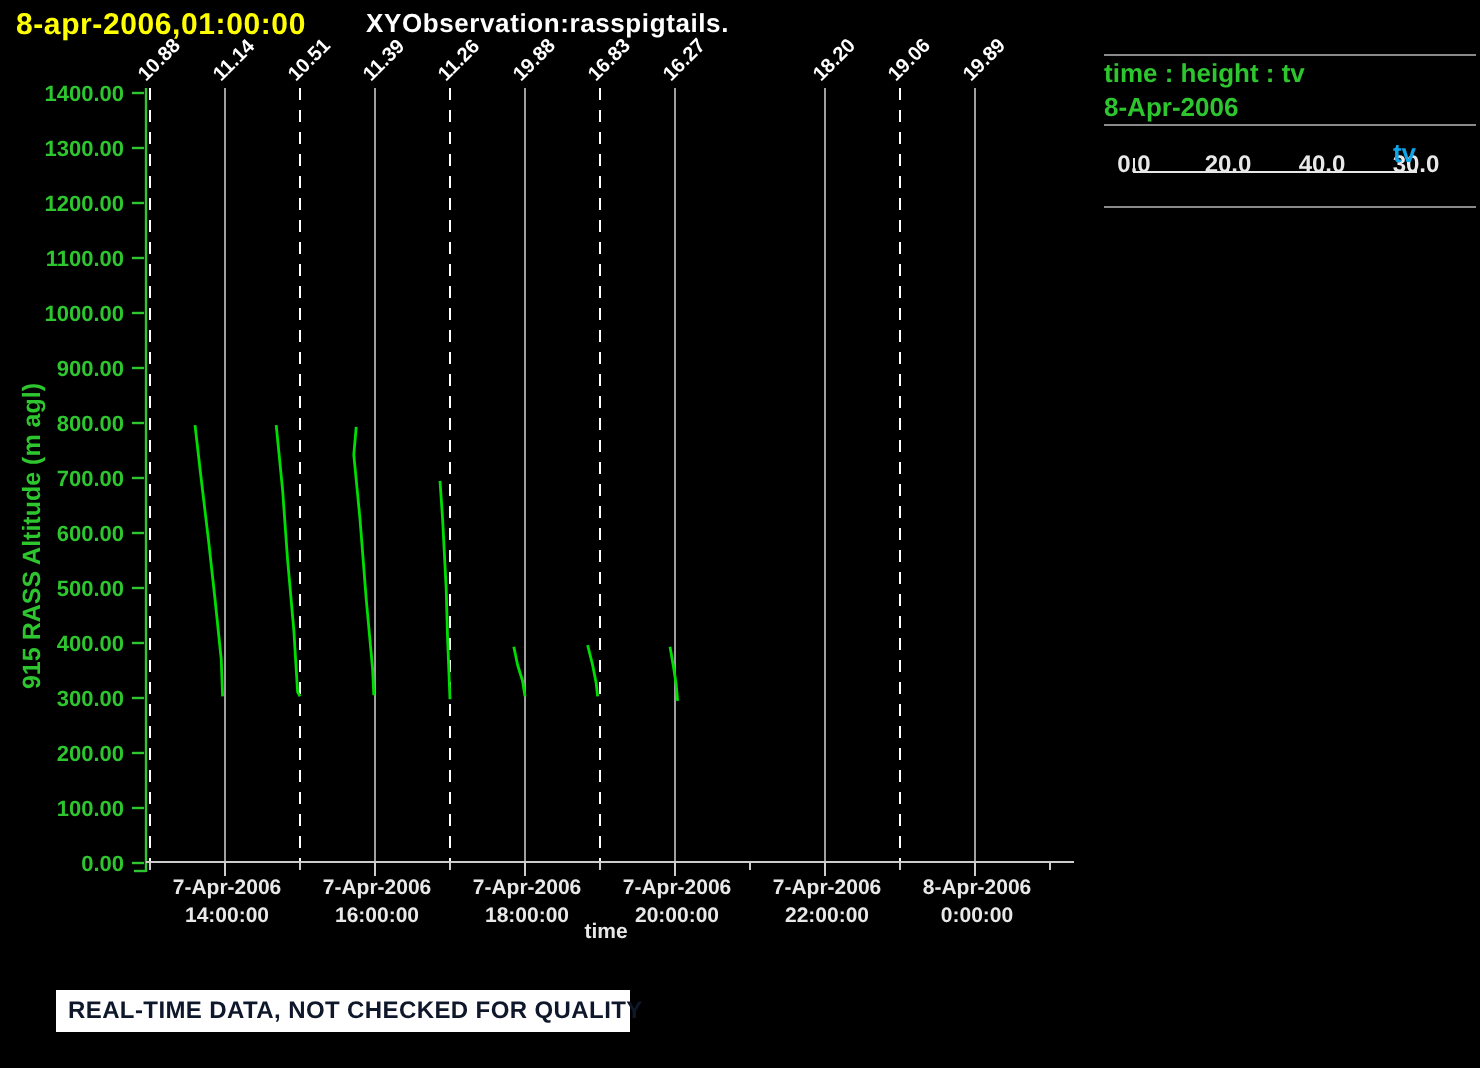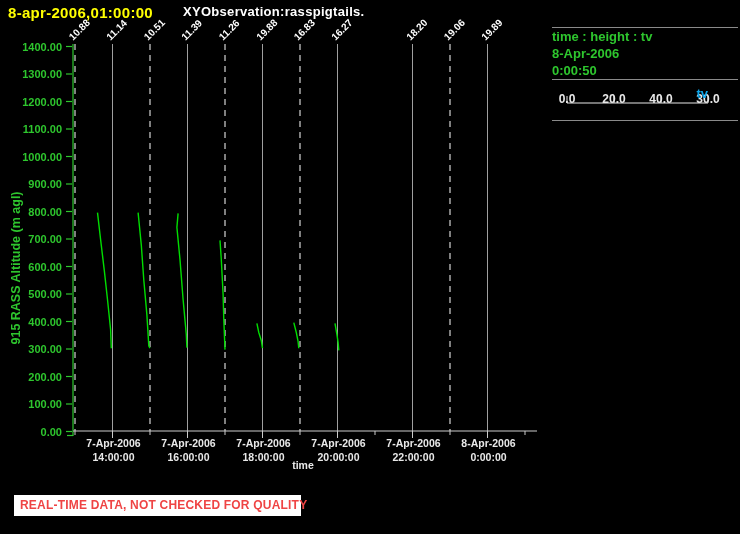--- a/index.html
+++ b/index.html
@@ -10,22 +10,22 @@
   #plot-svg{position:absolute;left:0;top:0;}
   .legend{position:absolute;left:552px;top:27px;width:186px;color:#2ec62e;font-size:13px;}
   .lg-sep{height:1px;background:#8a8a8a;margin:0;}
   .lg-row{line-height:17px;height:17px;white-space:nowrap;}
   .lg-dash{display:inline-block;width:26px;height:0;border-top:1px solid #2ec62e;
            vertical-align:middle;margin-right:1px;}
   .lg-scale{position:relative;height:40px;}
   .lg-tick{position:absolute;top:12px;transform:translateX(-50%);color:#e8e8e8;font-size:12px;}
   .lg-bracket{position:absolute;left:0;top:15px;}
   .lg-tvlabel{position:absolute;left:15px;width:141px;top:6px;text-align:right;color:#0ea5e9;font-size:13px;}
-  .notice{position:absolute;left:14px;top:495px;width:281px;height:21px;background:#ffffff;
-          color:#ef4444;font-size:12px;line-height:21px;padding-left:6px;letter-spacing:.2px;white-space:nowrap;}
+  .notice{position:absolute;left:28px;top:495px;width:281px;height:21px;background:#ffffff;
+          color:#0f172a;font-size:12px;line-height:21px;padding-left:6px;letter-spacing:.2px;white-space:nowrap;}
 </style>
 </head>
 <body>
 
 <div class="page">
 
   <div class="hdr-date">8-apr-2006,01:00:00</div>
   <div class="hdr-title">XYObservation:rasspigtails.</div>
 
   <svg id="plot-svg" width="545" height="480">
@@ -131,21 +131,20 @@
         <polyline points="256.9,323.4 258.8,332.5 261.3,340.5 262.5,348.2" fill="none" stroke="#00dd00" stroke-width="1.4" stroke-linejoin="round"></polyline>
         <polyline points="293.8,322.6 296.3,332.5 298.1,341.6 298.8,348.2" fill="none" stroke="#00dd00" stroke-width="1.4" stroke-linejoin="round"></polyline>
         <polyline points="335.0,323.4 336.9,334.4 338.1,342.4 338.8,350.4" fill="none" stroke="#00dd00" stroke-width="1.4" stroke-linejoin="round"></polyline>
       </g>
     </svg>
 
   <div class="legend">
     <div class="lg-sep"></div>
     <div class="lg-row">time : height : tv</div>
     <div class="lg-row">8-Apr-2006</div>
-    <div class="lg-row">0:00:50</div>
     <div class="lg-sep"></div>
     <div class="lg-scale">
       <span class="lg-tick" style="left:15px">0.0</span>
       <span class="lg-tick" style="left:62px">20.0</span>
       <span class="lg-tick" style="left:109px">40.0</span>
       <span class="lg-tick" style="left:156px">30.0</span>
       <svg class="lg-bracket" width="170" height="10">
         <path d="M15 1 L15 8 L156 8 L156 1 M62 1 L62 8 M109 1 L109 8" stroke="#e8e8e8" stroke-width="1" fill="none"></path>
       </svg>
       <div class="lg-tvlabel">tv</div>

